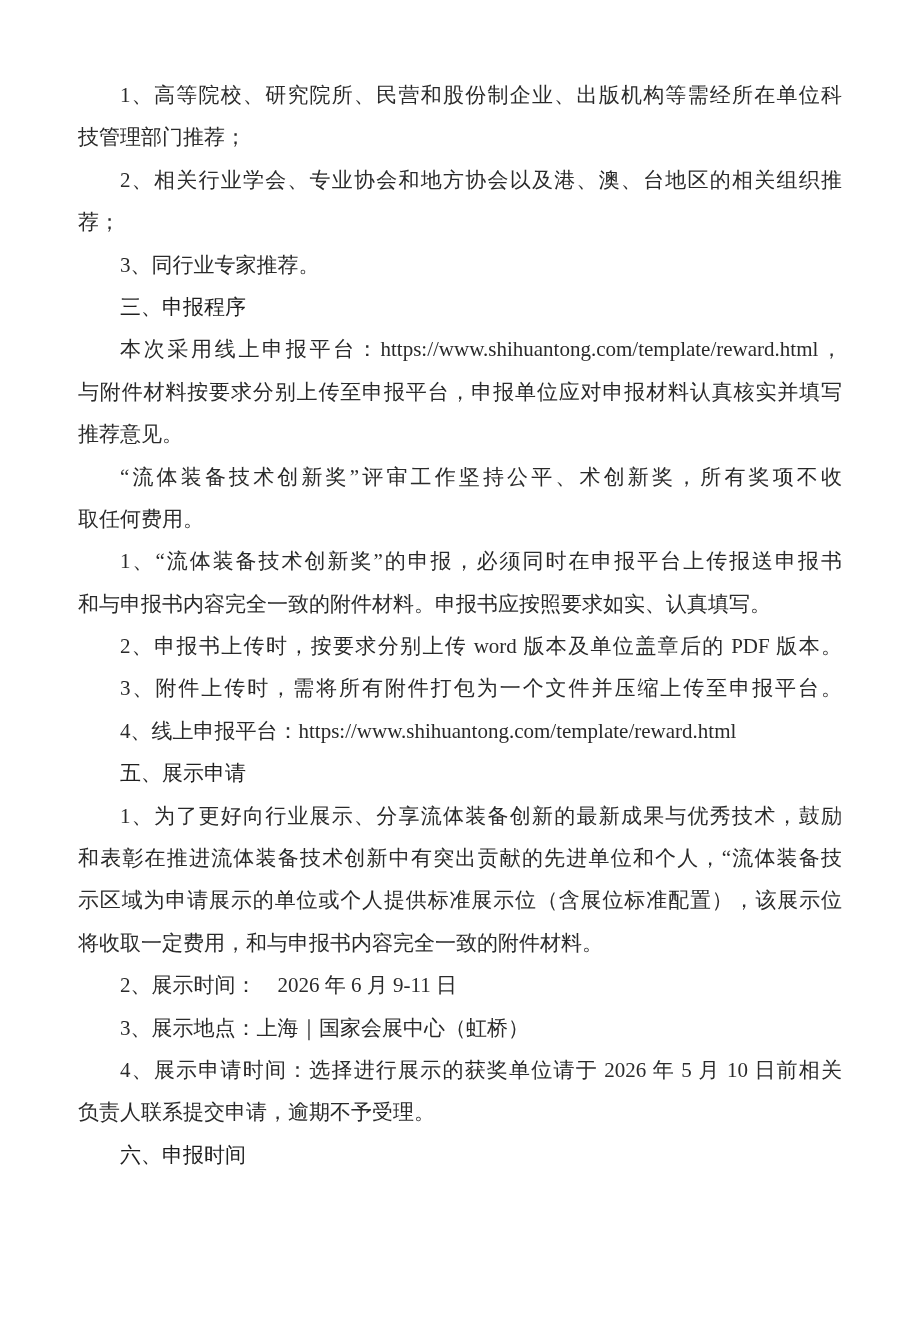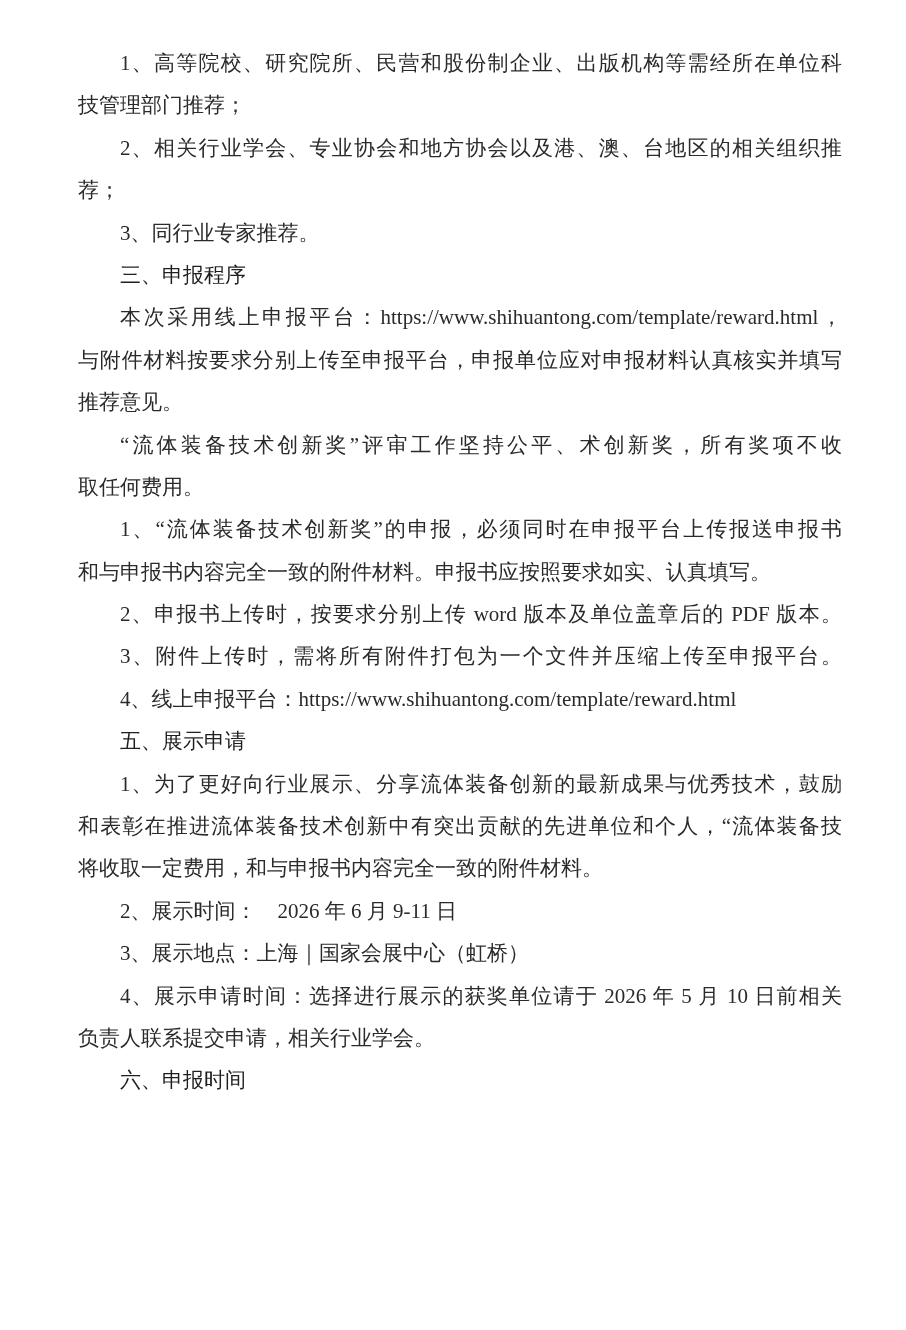--- a/index.html
+++ b/index.html
@@ -9,21 +9,21 @@
   }
   body {
     width: 906px;
     height: 1330px;
     position: relative;
     overflow: hidden;
   }
   #doc {
     position: absolute;
     left: 78px;
-    top: 42px;
+    top: 74px;
     width: 764px;
     font-family: "Liberation Serif", "DejaVu Serif", serif;
     font-size: 21px;
     line-height: 42.4px;
     color: #2a2a2a;
   }
   .line {
     white-space: nowrap;
     height: 42.4px;
   }
@@ -59,19 +59,20 @@
     <div class="line fill indent"><span>“流体装备技术创新奖”评审工作坚持公平、术创新奖，所有奖项不收</span></div>
     <div class="line"><span>取任何费用。</span></div>
     <div class="line fill indent"><span>1、“流体装备技术创新奖”的申报，必须同时在申报平台上传报送申报书</span></div>
     <div class="line"><span>和与申报书内容完全一致的附件材料。申报书应按照要求如实、认真填写。</span></div>
     <div class="line fill indent"><span>2、申报书上传时，按要求分别上传 word 版本及单位盖章后的 PDF 版本。</span></div>
     <div class="line fill indent"><span>3、附件上传时，需将所有附件打包为一个文件并压缩上传至申报平台。</span></div>
     <div class="line indent"><span>4、线上申报平台：</span><span class="u">https://www.shihuantong.com/template/reward.html</span></div>
     <div class="line indent heading"><span>五、展示申请</span></div>
     <div class="line fill indent"><span>1、为了更好向行业展示、分享流体装备创新的最新成果与优秀技术，鼓励</span></div>
     <div class="line fill"><span>和表彰在推进流体装备技术创新中有突出贡献的先进单位和个人，“流体装备技</span></div>
+    <div class="line fill"><span>示区域为申请展示的单位或个人提供标准展示位（含展位标准配置），该展示位</span></div>
     <div class="line"><span>将收取一定费用，和与申报书内容完全一致的附件材料。</span></div>
     <div class="line indent"><span>2、展示时间：　2026 年 6 月 9-11 日</span></div>
     <div class="line indent"><span>3、展示地点：上海｜国家会展中心（虹桥）</span></div>
     <div class="line fill indent"><span>4、展示申请时间：选择进行展示的获奖单位请于 2026 年 5 月 10 日前相关</span></div>
-    <div class="line"><span>负责人联系提交申请，相关行业学会。</span></div>
+    <div class="line"><span>负责人联系提交申请，逾期不予受理。</span></div>
     <div class="line indent heading"><span>六、申报时间</span></div>
   </div>
 
 </body></html>

